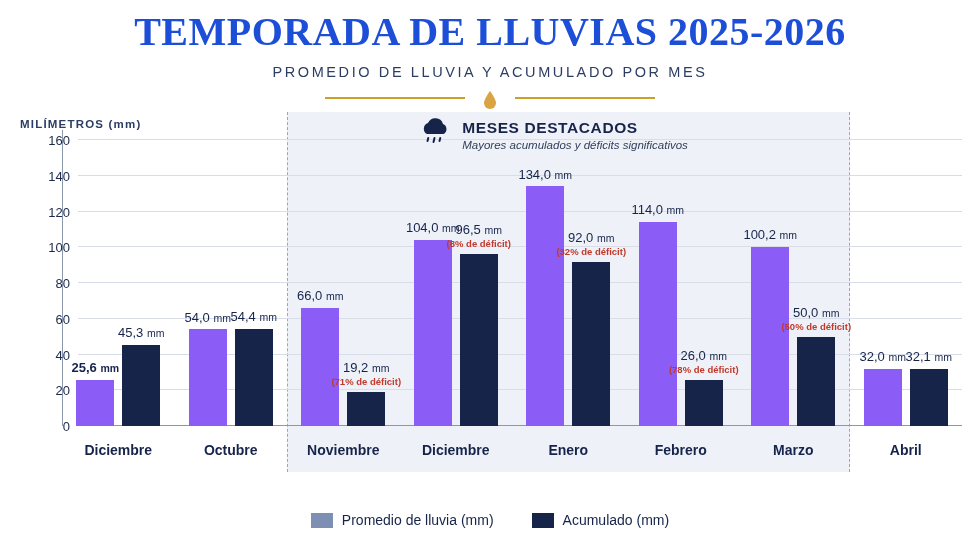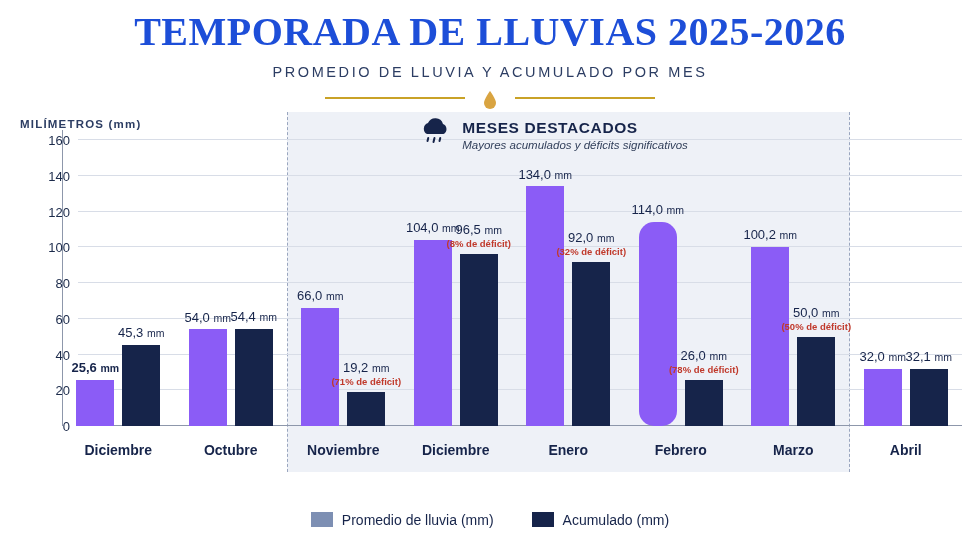--- a/index.html
+++ b/index.html
@@ -202,21 +202,21 @@
     left: 0;
     right: 0;
     bottom: 12px;
     display: flex;
     justify-content: center;
     align-items: center;
     gap: 38px;
   }
   .legend-item {
     display: flex;
-    align-items: flex-start;
+    align-items: flex-end;
     gap: 9px;
     font-size: 14px;
     color: #16244a;
   }
   .swatch {
     width: 22px;
     height: 15px;
     display: inline-block;
   }
   .swatch.avg { background: #7d8fb3; }
@@ -311,21 +311,21 @@
           </div>
           <div class="group">
             <div class="bar avg" style="height: 83.75%;">
               <div class="bar-label"><span>134,0</span> <span class="unit">mm</span></div>
             </div>
             <div class="bar acc" style="height: 57.5%;">
               <div class="bar-label"><span>92,0</span> <span class="unit">mm</span><span class="deficit">(32% de déficit)</span></div>
             </div>
           </div>
           <div class="group">
-            <div class="bar avg" style="height: 71.25%; border-radius: 15px;">
+            <div class="bar avg" style="height: 71.25%;">
               <div class="bar-label"><span>114,0</span> <span class="unit">mm</span></div>
             </div>
             <div class="bar acc" style="height: 16.25%;">
               <div class="bar-label"><span>26,0</span> <span class="unit">mm</span><span class="deficit">(78% de déficit)</span></div>
             </div>
           </div>
           <div class="group">
             <div class="bar avg" style="height: 62.625%;">
               <div class="bar-label"><span>100,2</span> <span class="unit">mm</span></div>
             </div>

